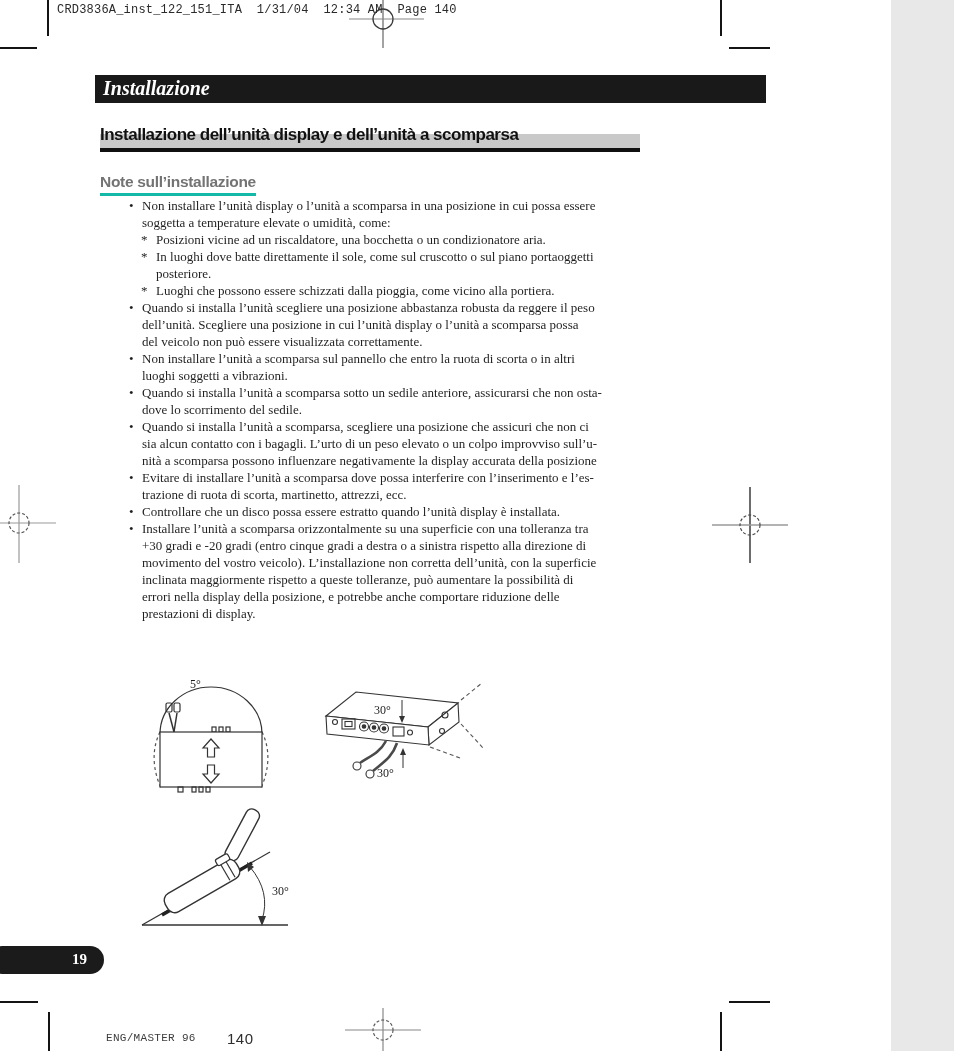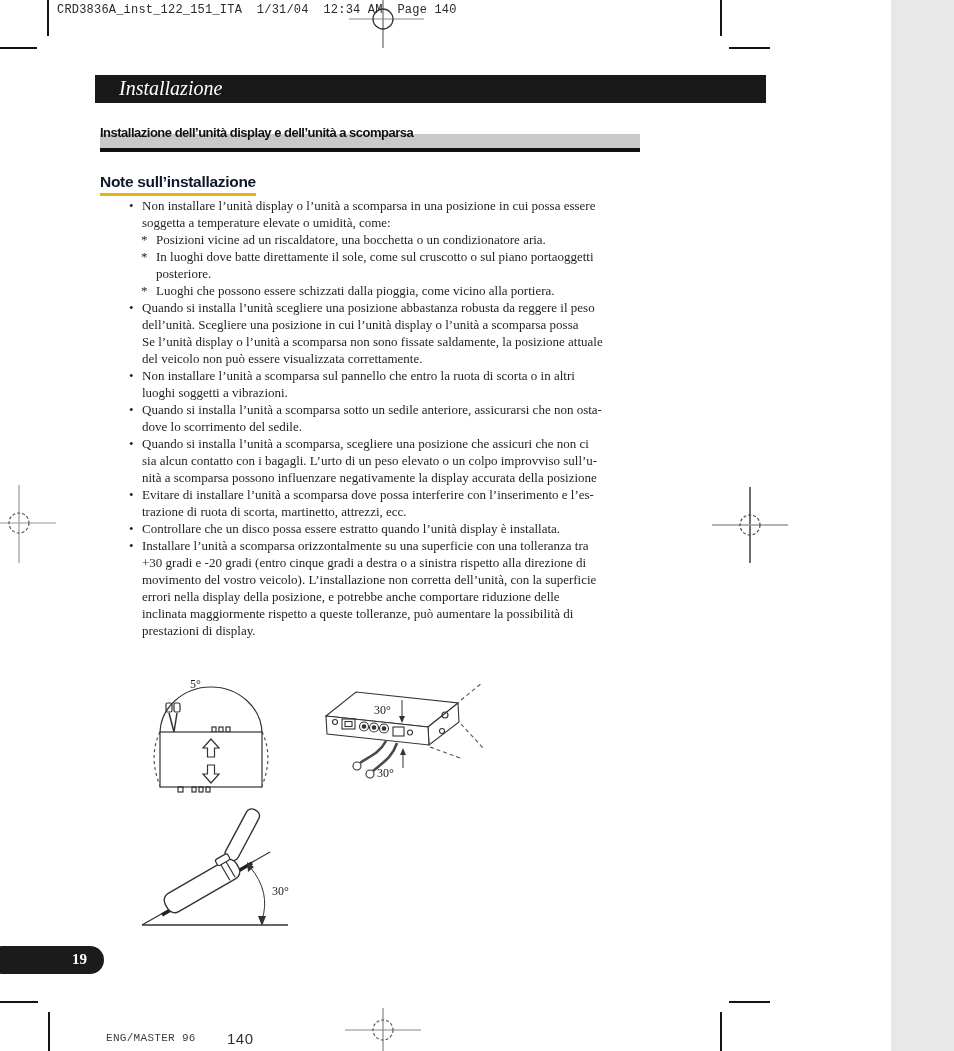--- a/index.html
+++ b/index.html
@@ -9,34 +9,34 @@
 
   
   #slug{left:57px;top:3px;font-family:"Liberation Mono", monospace;font-size:12px;
         color:#2a2a2a;white-space:pre;letter-spacing:.2px;z-index:3;}
 
   
   .crop{background:#141414;z-index:1;}
 
   
   #chapter-bar{left:95px;top:75px;width:671px;height:28px;background:#191919;z-index:2;}
-  #chapter-title{padding-left:24px;line-height:27px;font-family:"Liberation Serif",serif;
-        font-style:italic;font-weight:normal;font-size:20px;color:#ffffff;}
+  #chapter-title{padding-left:8px;line-height:27px;font-family:"Liberation Serif",serif;
+        font-style:italic;font-weight:bold;font-size:20px;color:#ffffff;}
 
   
   #section-gray{left:100px;top:134px;width:540px;height:14px;background:#c9c9c9;z-index:2;}
   #section-black{left:100px;top:148px;width:540px;height:4px;background:#101010;z-index:2;}
   #section-title{left:100px;top:125px;z-index:3;font-family:"Liberation Sans",sans-serif;
-        font-weight:bold;font-size:13px;letter-spacing:-0.5px;color:#111;white-space:nowrap;}
+        font-weight:bold;font-size:17px;letter-spacing:-0.5px;color:#111;white-space:nowrap;}
 
   
   #subsection-title{left:100px;top:173px;z-index:3;}
   #subsection-title span{display:inline-block;font-family:"Liberation Sans",sans-serif;
-        font-weight:bold;font-size:15.5px;color:#0f172a;padding-bottom:2px;
-        border-bottom:3px solid #eab308;letter-spacing:-0.3px;}
+        font-weight:bold;font-size:15.5px;color:#737373;padding-bottom:2px;
+        border-bottom:3px solid #14b8a6;letter-spacing:-0.3px;}
 
   
   #notes-list{left:129px;top:197px;width:580px;z-index:2;font-size:13px;line-height:17px;color:#1f1f1f;}
   .note-item{position:relative;padding-left:13px;}
   .note-item.sub{margin-left:12px;padding-left:15px;}
   .note-item .marker{position:absolute;left:0;top:0;}
   .tline{white-space:nowrap;}
 
   
   #diagram-canvas{left:130px;top:670px;z-index:2;}
@@ -129,21 +129,20 @@
         <span class="marker">*</span>
         <div>
           <div class="tline">Luoghi che possono essere schizzati dalla pioggia, come vicino alla portiera.</div>
         </div>
       </div>
       <div class="note-item">
         <span class="marker">•</span>
         <div>
           <div class="tline">Quando si installa l’unità scegliere una posizione abbastanza robusta da reggere il peso</div>
           <div class="tline">dell’unità. Scegliere una posizione in cui l’unità display o l’unità a scomparsa possa</div>
-          <div class="tline">Se l’unità display o l’unità a scomparsa non sono fissate saldamente, la posizione attuale</div>
           <div class="tline">del veicolo non può essere visualizzata correttamente.</div>
         </div>
       </div>
       <div class="note-item">
         <span class="marker">•</span>
         <div>
           <div class="tline">Non installare l’unità a scomparsa sul pannello che entro la ruota di scorta o in altri</div>
           <div class="tline">luoghi soggetti a vibrazioni.</div>
         </div>
       </div>
@@ -174,22 +173,22 @@
         <div>
           <div class="tline">Controllare che un disco possa essere estratto quando l’unità display è installata.</div>
         </div>
       </div>
       <div class="note-item">
         <span class="marker">•</span>
         <div>
           <div class="tline">Installare l’unità a scomparsa orizzontalmente su una superficie con una tolleranza tra</div>
           <div class="tline">+30 gradi e -20 gradi (entro cinque gradi a destra o a sinistra rispetto alla direzione di</div>
           <div class="tline">movimento del vostro veicolo). L’installazione non corretta dell’unità, con la superficie</div>
+          <div class="tline">inclinata maggiormente rispetto a queste tolleranze, può aumentare la possibilità di</div>
           <div class="tline">errori nella display della posizione, e potrebbe anche comportare riduzione delle</div>
-          <div class="tline">inclinata maggiormente rispetto a queste tolleranze, può aumentare la possibilità di</div>
           <div class="tline">prestazioni di display.</div>
         </div>
       </div>
     </div>
 
   <svg id="diagram-canvas" class="abs" width="370" height="280" viewBox="0 0 370 280">
 
     <g stroke="#333" fill="none" stroke-width="1.2">
       <text x="60" y="18" font-size="12" stroke="none" fill="#1c1c1c">5°</text>
       <path d="M 30 64 A 51 47 0 0 1 132 64"></path>

